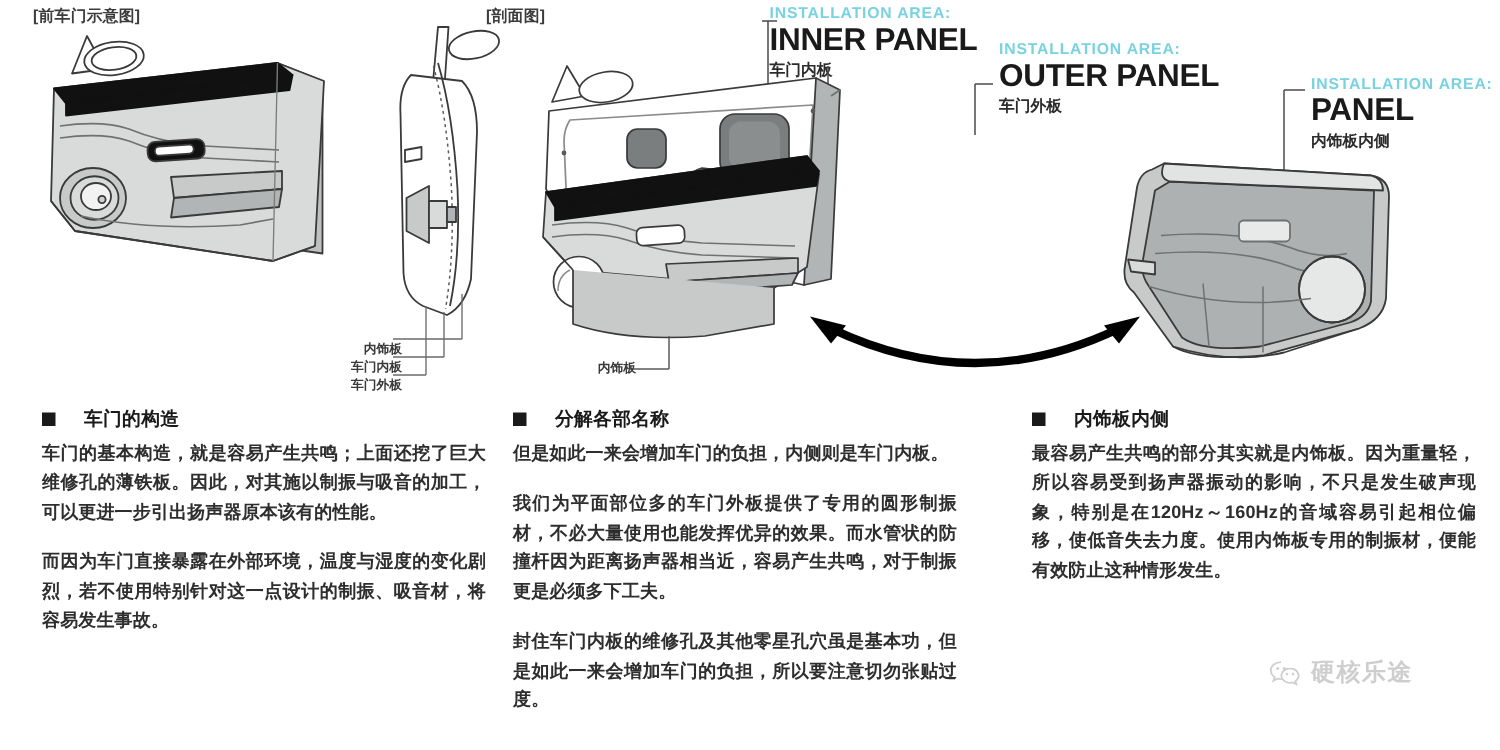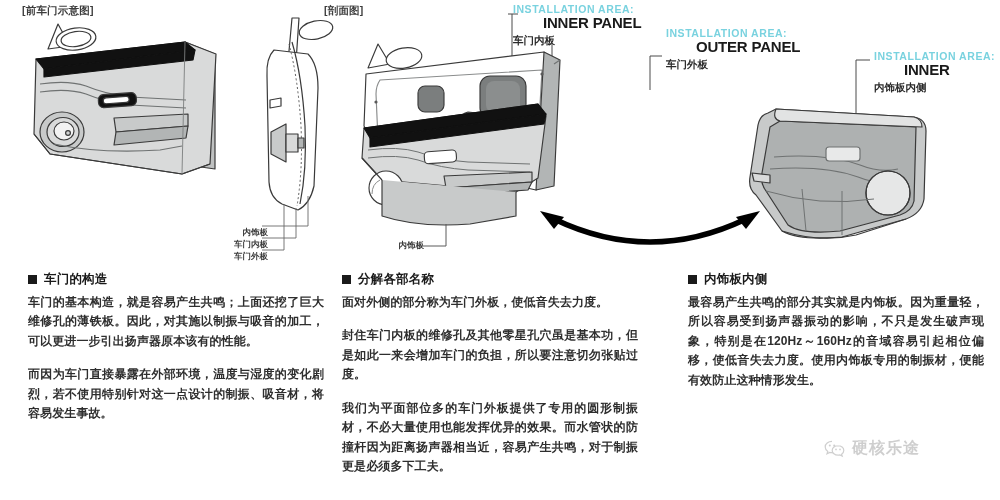--- a/index.html
+++ b/index.html
@@ -28,26 +28,25 @@
   .callout .eyebrow{
     display:block;
     font-size:10.5px;
     font-weight:700;
     letter-spacing:.55px;
     color:#79d2df;
     line-height:1.15;
   }
   .callout .big{
     display:block;
-    font-size:15px;
+    font-size:21px;
     font-weight:800;
     letter-spacing:-.2px;
     color:#1a1a1a;
     line-height:1.12;
-    padding-left:30px;
   }
   .callout .cn{
     display:block;
     font-size:10.5px;
     font-weight:700;
     color:#2b2b2b;
     line-height:1.35;
     margin-top:1px;
   }
 
@@ -64,21 +63,21 @@
   
   .col{position:absolute;width:296px;}
   .col h3{
     margin:0 0 6px 0;
     font-size:12.5px;
     font-weight:800;
     color:#1a1a1a;
     letter-spacing:.2px;
     display:flex;
     align-items:center;
-    gap:7px;
+    gap:19px;
     line-height:1.2;
   }
   .col h3 .sq{
     width:9px;height:9px;background:#1a1a1a;display:inline-block;flex:0 0 auto;
   }
   .col p{
     margin:0 0 14px 0;
     font-size:12px;
     line-height:1.62;
     color:#2e2e2e;
@@ -180,21 +179,21 @@
     <span class="big">INNER PANEL</span>
     <span class="cn">车门内板</span>
   </div>
   <div class="callout" style="left:666px;top:27px;">
     <span class="eyebrow">INSTALLATION AREA:</span>
     <span class="big">OUTER PANEL</span>
     <span class="cn">车门外板</span>
   </div>
   <div class="callout" style="left:874px;top:50px;">
     <span class="eyebrow">INSTALLATION AREA:</span>
-    <span class="big">INNER</span>
+    <span class="big">PANEL</span>
     <span class="cn">内饰板内侧</span>
   </div>
 
   <svg style="position:absolute;left:490px;top:8px;" width="220" height="130" viewBox="0 0 220 130">
     <g stroke="#4a4a4a" stroke-width="1" fill="none">
       <path d="M18 6 L28 6"></path>
       <path d="M22 6 L22 100"></path>
       <path d="M62 36 L62 110"></path>
       <path d="M160 48 L172 48"></path>
       <path d="M160 48 L160 82"></path>
@@ -306,34 +305,34 @@
     </h3>
     <p>车门的基本构造，就是容易产生共鸣；上面还挖了巨大维修孔的薄铁板。因此，对其施以制振与吸音的加工，可以更进一步引出扬声器原本该有的性能。</p>
     <p>而因为车门直接暴露在外部环境，温度与湿度的变化剧烈，若不使用特别针对这一点设计的制振、吸音材，将容易发生事故。</p>
   </div>
 
   <div class="col" style="left:342px;top:272px;">
     <h3>
       <span class="sq"></span>
       <span>分解各部名称</span>
     </h3>
-    <p>面对外侧的部分称为车门外板，使低音失去力度。</p>
+    <p>但是如此一来会增加车门的负担，内侧则是车门内板。</p>
+    <p>我们为平面部位多的车门外板提供了专用的圆形制振材，不必大量使用也能发挥优异的效果。而水管状的防撞杆因为距离扬声器相当近，容易产生共鸣，对于制振更是必须多下工夫。</p>
     <p>封住车门内板的维修孔及其他零星孔穴虽是基本功，但是如此一来会增加车门的负担，所以要注意切勿张贴过度。</p>
-    <p>我们为平面部位多的车门外板提供了专用的圆形制振材，不必大量使用也能发挥优异的效果。而水管状的防撞杆因为距离扬声器相当近，容易产生共鸣，对于制振更是必须多下工夫。</p>
   </div>
 
   <div class="col" style="left:688px;top:272px;">
     <h3>
       <span class="sq"></span>
       <span>内饰板内侧</span>
     </h3>
     <p>最容易产生共鸣的部分其实就是内饰板。因为重量轻，所以容易受到扬声器振动的影响，不只是发生破声现象，特别是在120Hz～160Hz的音域容易引起相位偏移，使低音失去力度。使用内饰板专用的制振材，便能有效防止这种情形发生。</p>
   </div>
 
-  <div class="watermark" style="left:824px;top:438px;">
+  <div class="watermark" style="left:846px;top:438px;">
     <svg width="22" height="20" viewBox="0 0 22 20">
       <g fill="none" stroke="#8d8d8d" stroke-width="1.2">
         <path d="M8 2.4C4.2 2.4 1.2 4.9 1.2 8c0 1.8 1 3.4 2.6 4.4L3 14.8l2.7-1.4
                  c.7.2 1.5.3 2.3.3 .3 0 .6 0 .9-.05"></path>
         <path d="M14 6.6c-3.2 0-5.8 2.2-5.8 4.8s2.6 4.8 5.8 4.8c.7 0 1.3-.1 1.9-.25
                  l2.3 1.2-.6-2c1.3-.9 2.2-2.2 2.2-3.75 0-2.6-2.6-4.8-5.8-4.8Z"></path>
       </g>
       <circle cx="5.8" cy="6.6" r="1" fill="#8d8d8d"></circle>
       <circle cx="10.2" cy="6.6" r="1" fill="#8d8d8d"></circle>
       <circle cx="12" cy="10.4" r=".85" fill="#8d8d8d"></circle>

